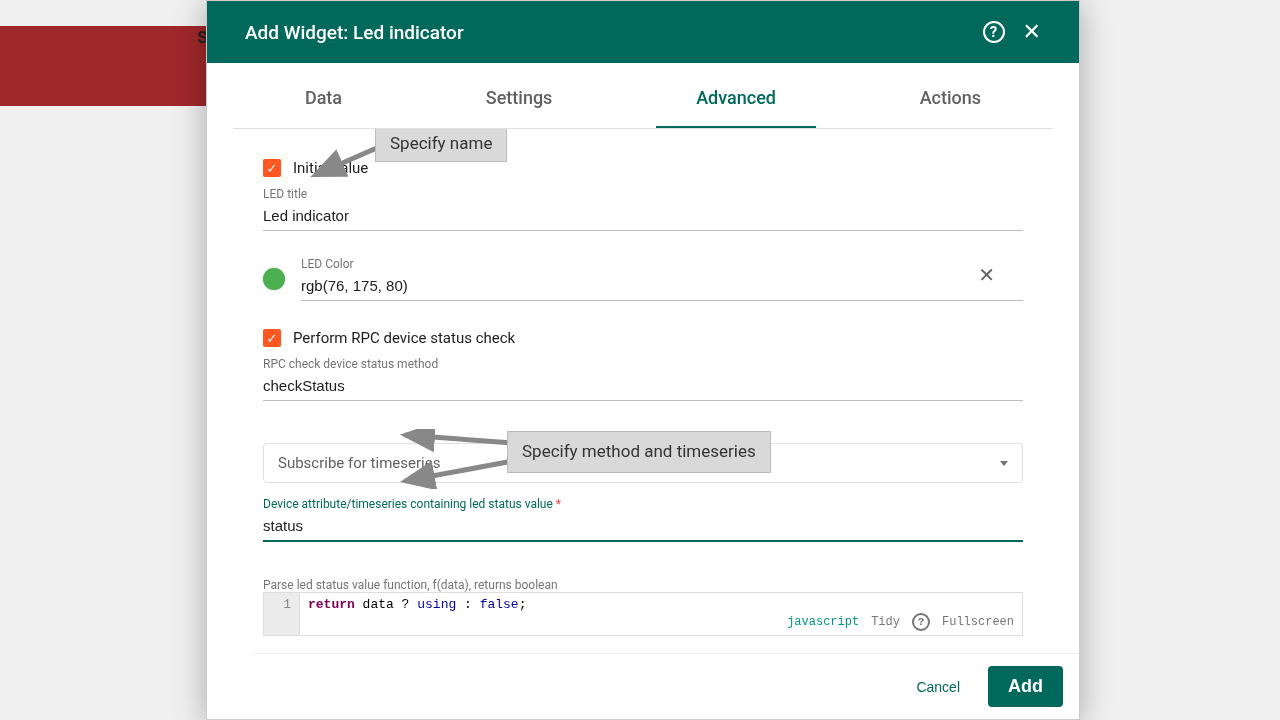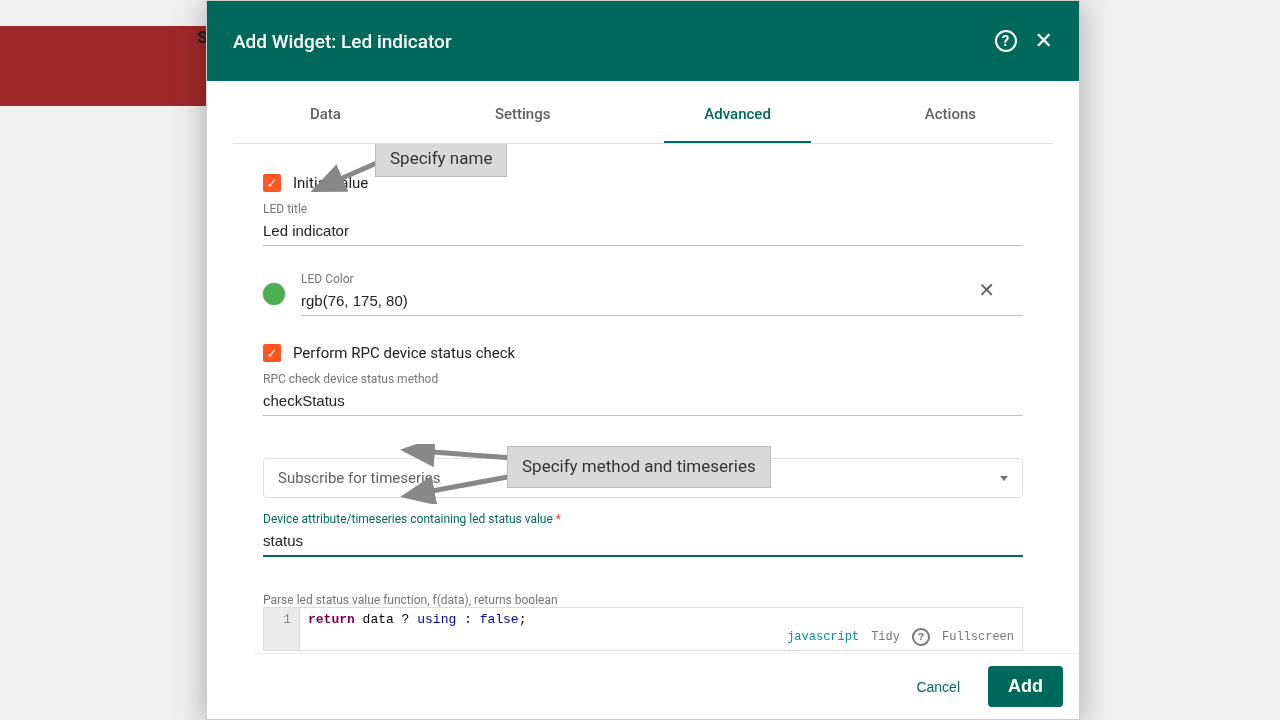--- a/index.html
+++ b/index.html
@@ -35,24 +35,24 @@
     height: 720px;
     background: #fff;
     box-shadow: 0 4px 30px rgba(0,0,0,0.3);
     display: flex;
     flex-direction: column;
     border: 1px solid #ccc;
   }
   .dlg-header {
     background: #00695c;
     color: #fff;
-    height: 80px;
-    display: flex;
-    align-items: center;
-    padding: 0 26px;
+    height: 62px;
+    display: flex;
+    align-items: center;
+    padding: 0 38px;
   }
   .dlg-title {
     font-size: 19px;
     font-weight: 500;
     flex: 1;
   }
   .hdr-icons { display: flex; gap: 18px; align-items: center; }
   .help-icon {
     width: 22px; height: 22px;
     border: 2px solid #fff;
@@ -77,21 +77,21 @@
   .tabs {
     display: flex;
     justify-content: space-around;
     border-bottom: 1px solid #e0e0e0;
     margin: 0 26px;
     padding-top: 24px;
     max-width: 820px;
   }
   .tab {
     padding: 0 40px 18px 40px;
-    font-size: 15px;
+    font-size: 18px;
     color: #616161;
     cursor: pointer;
     font-weight: 500;
     border-bottom: 2px solid transparent;
   }
   .tab.active {
     color: #00695c;
     border-bottom: 2px solid #00695c;
   }
   .form-area {

